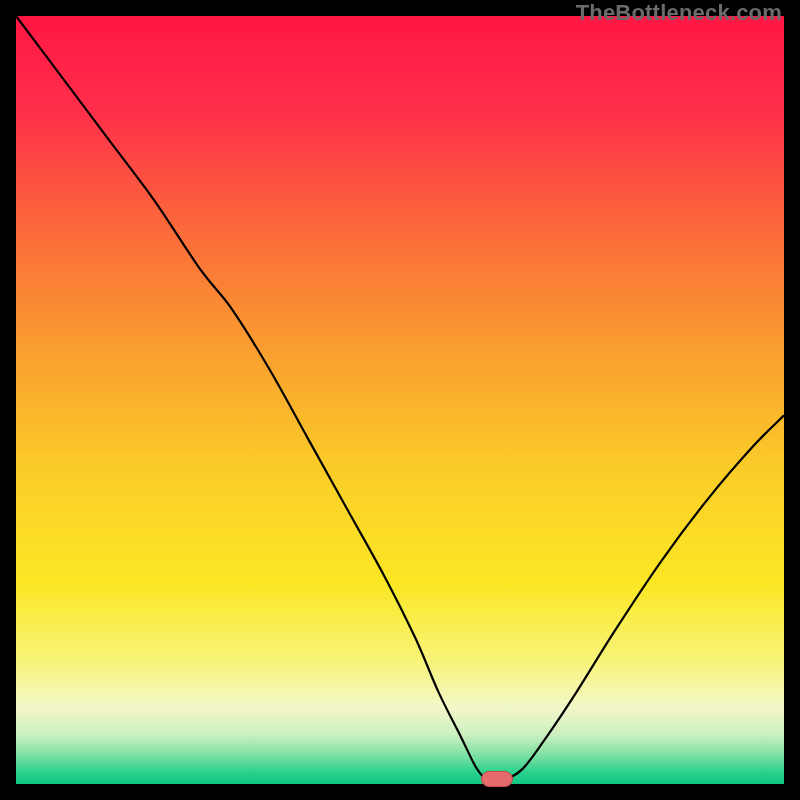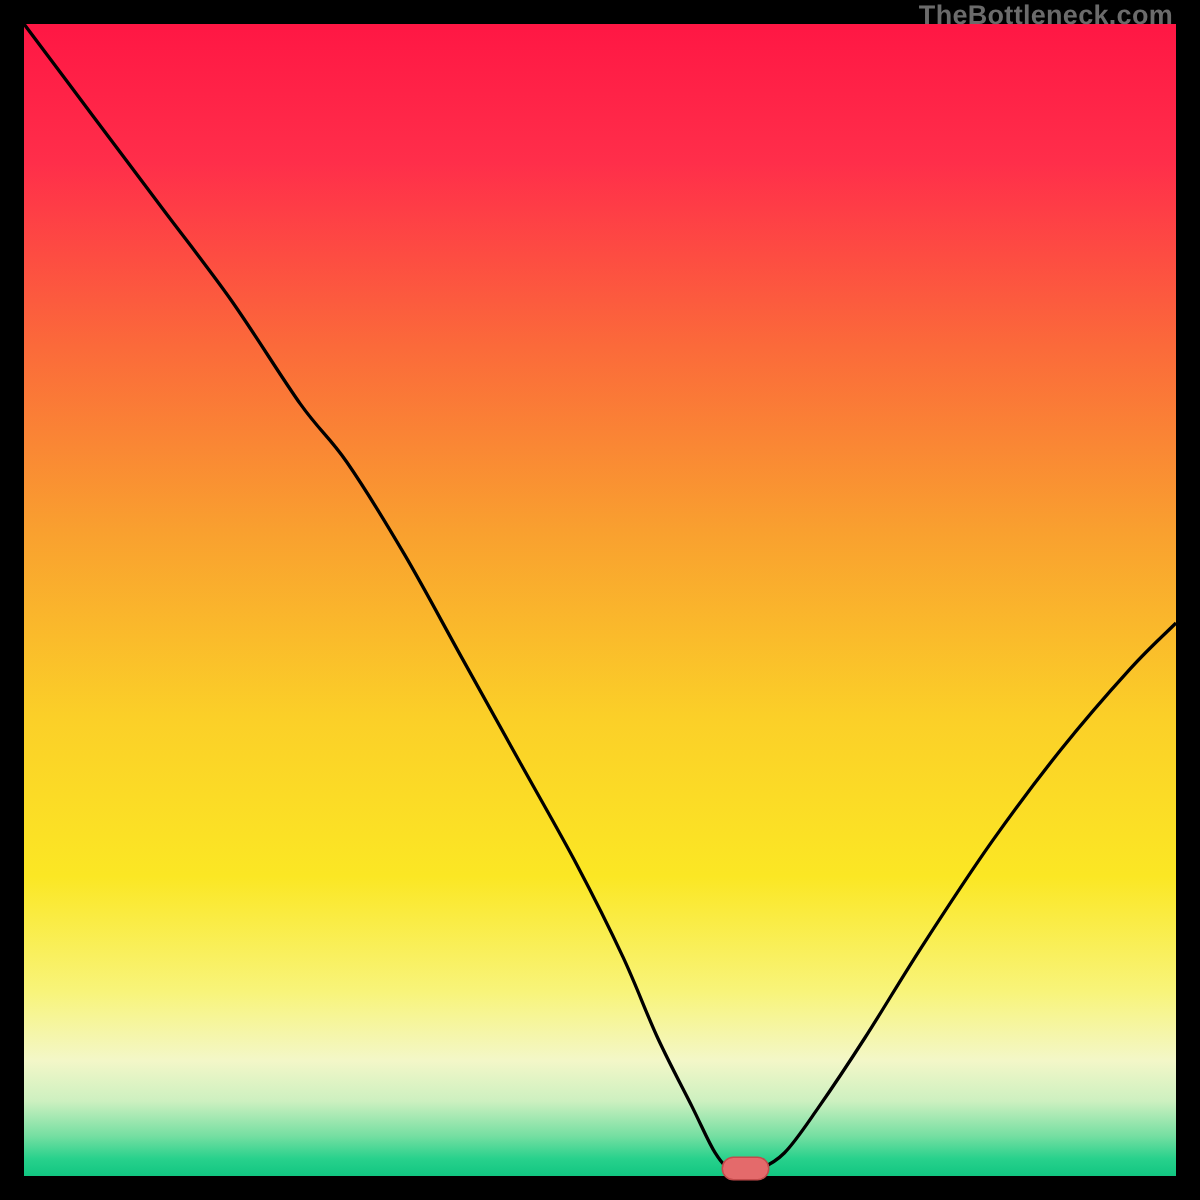--- a/index.html
+++ b/index.html
@@ -35,21 +35,21 @@
   .marker {
     position: absolute;
     border-radius: 9px;
     
   }
   .watermark {
     position: absolute;
     top: 0;
     right: 18px;
     font-family: Arial, Helvetica, sans-serif;
-    font-size: 18px;
+    font-size: 22px;
     font-weight: 600;
     color: #6b6b6b;
     letter-spacing: 0.2px;
     user-select: none;
   }
 </style>
 </head>
 <body>
 
 <div class="frame">

